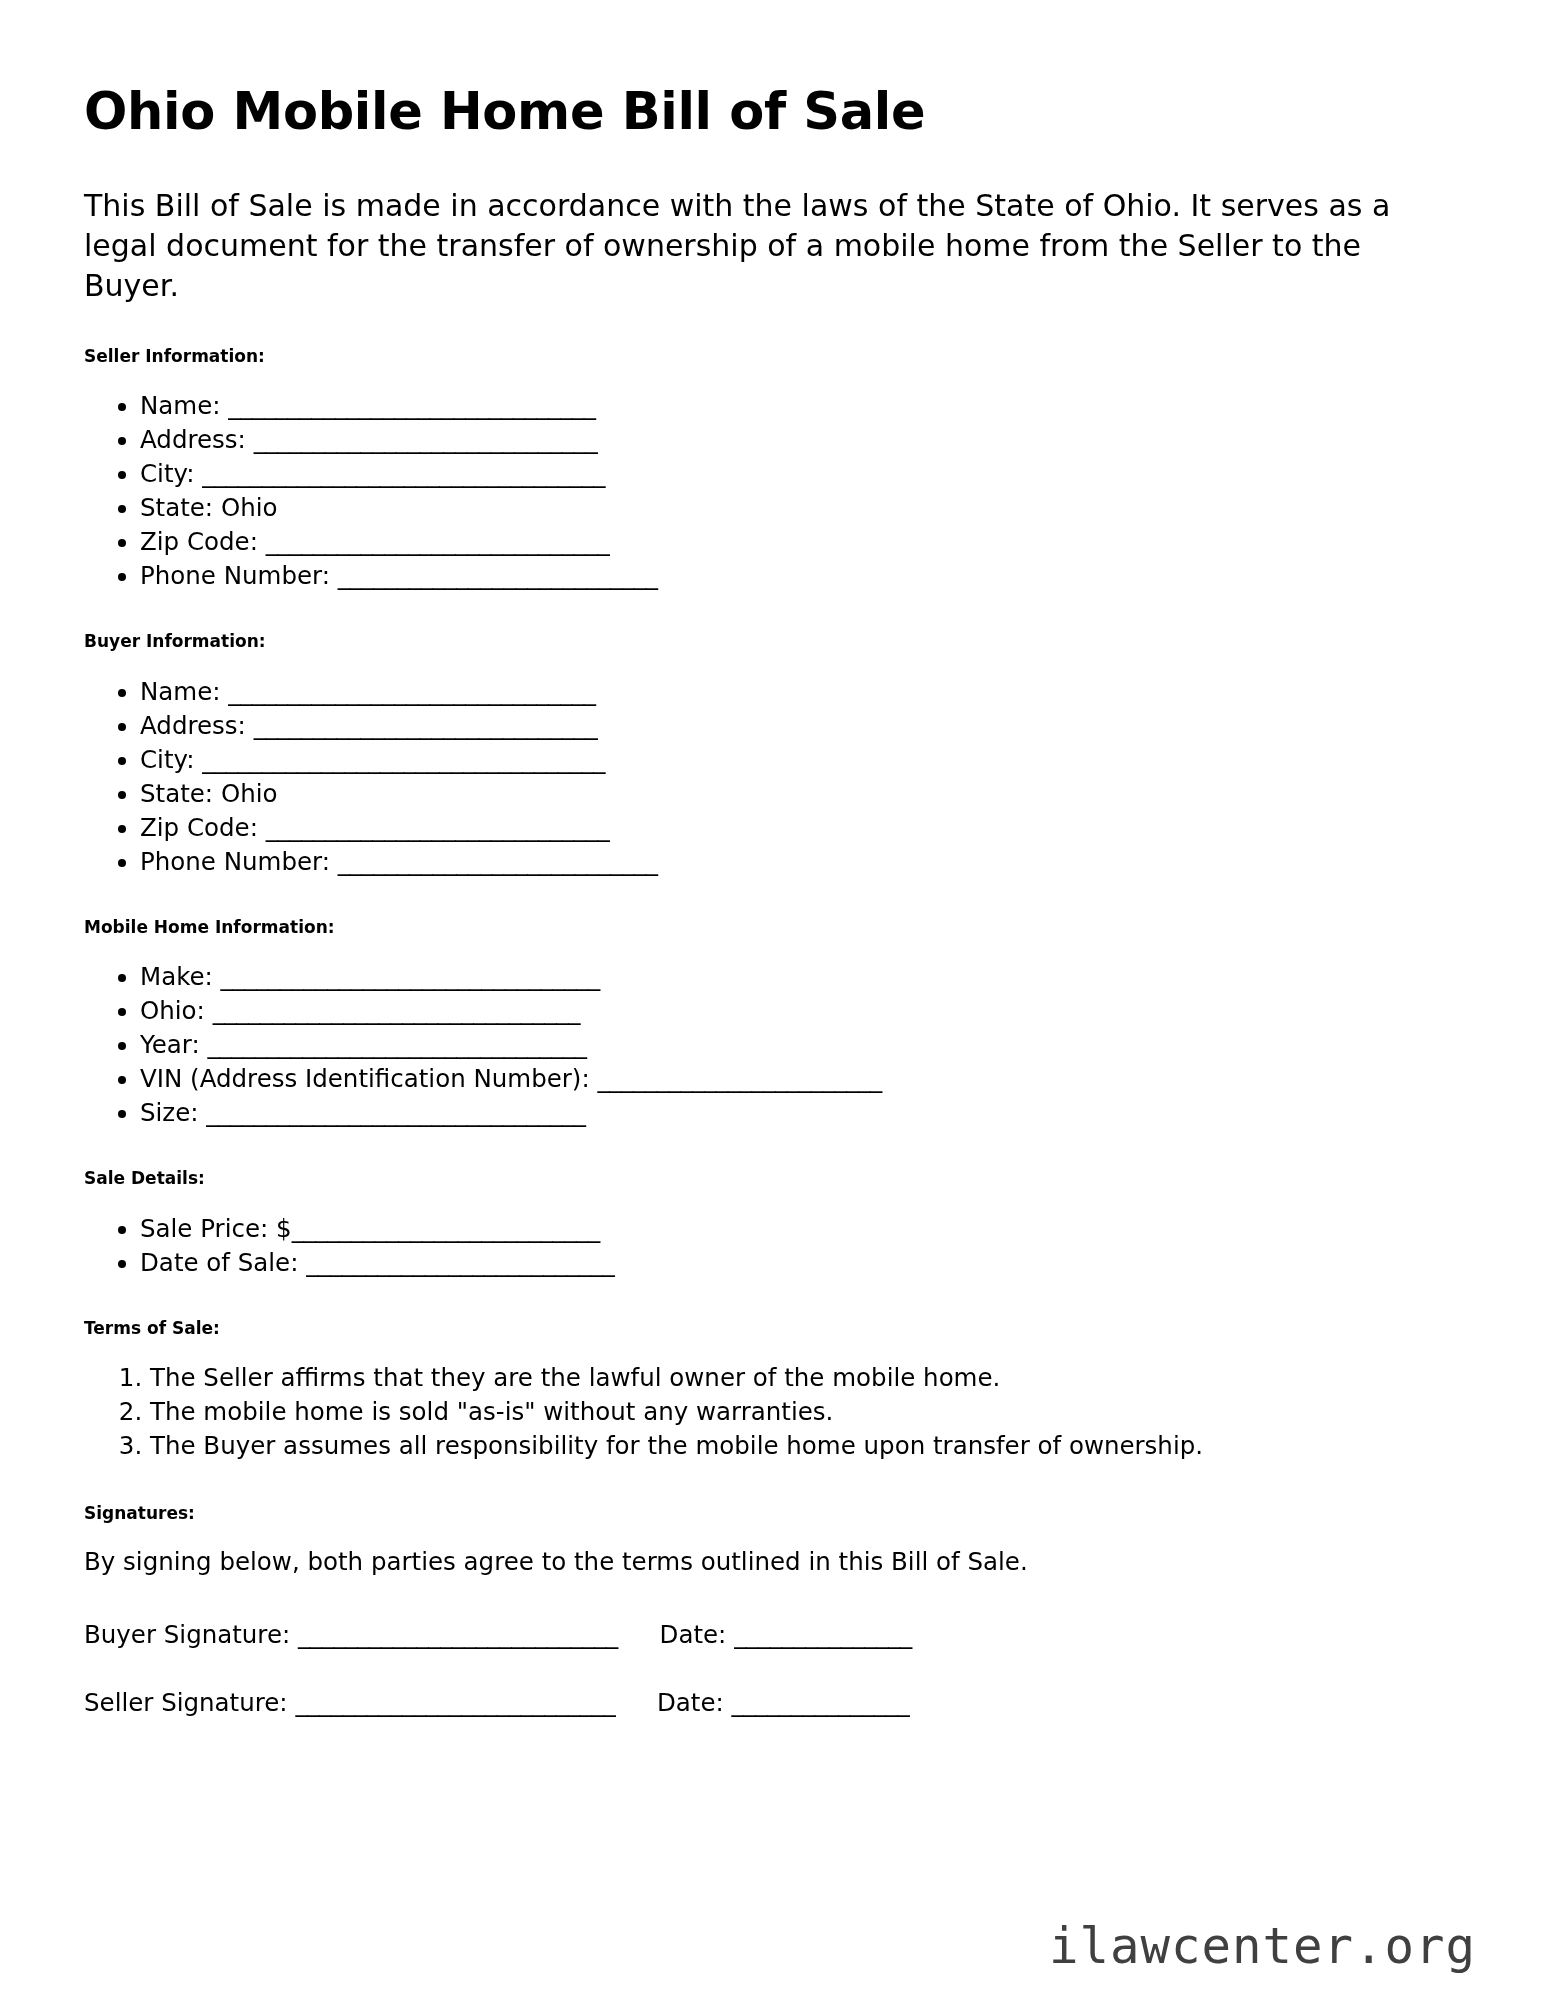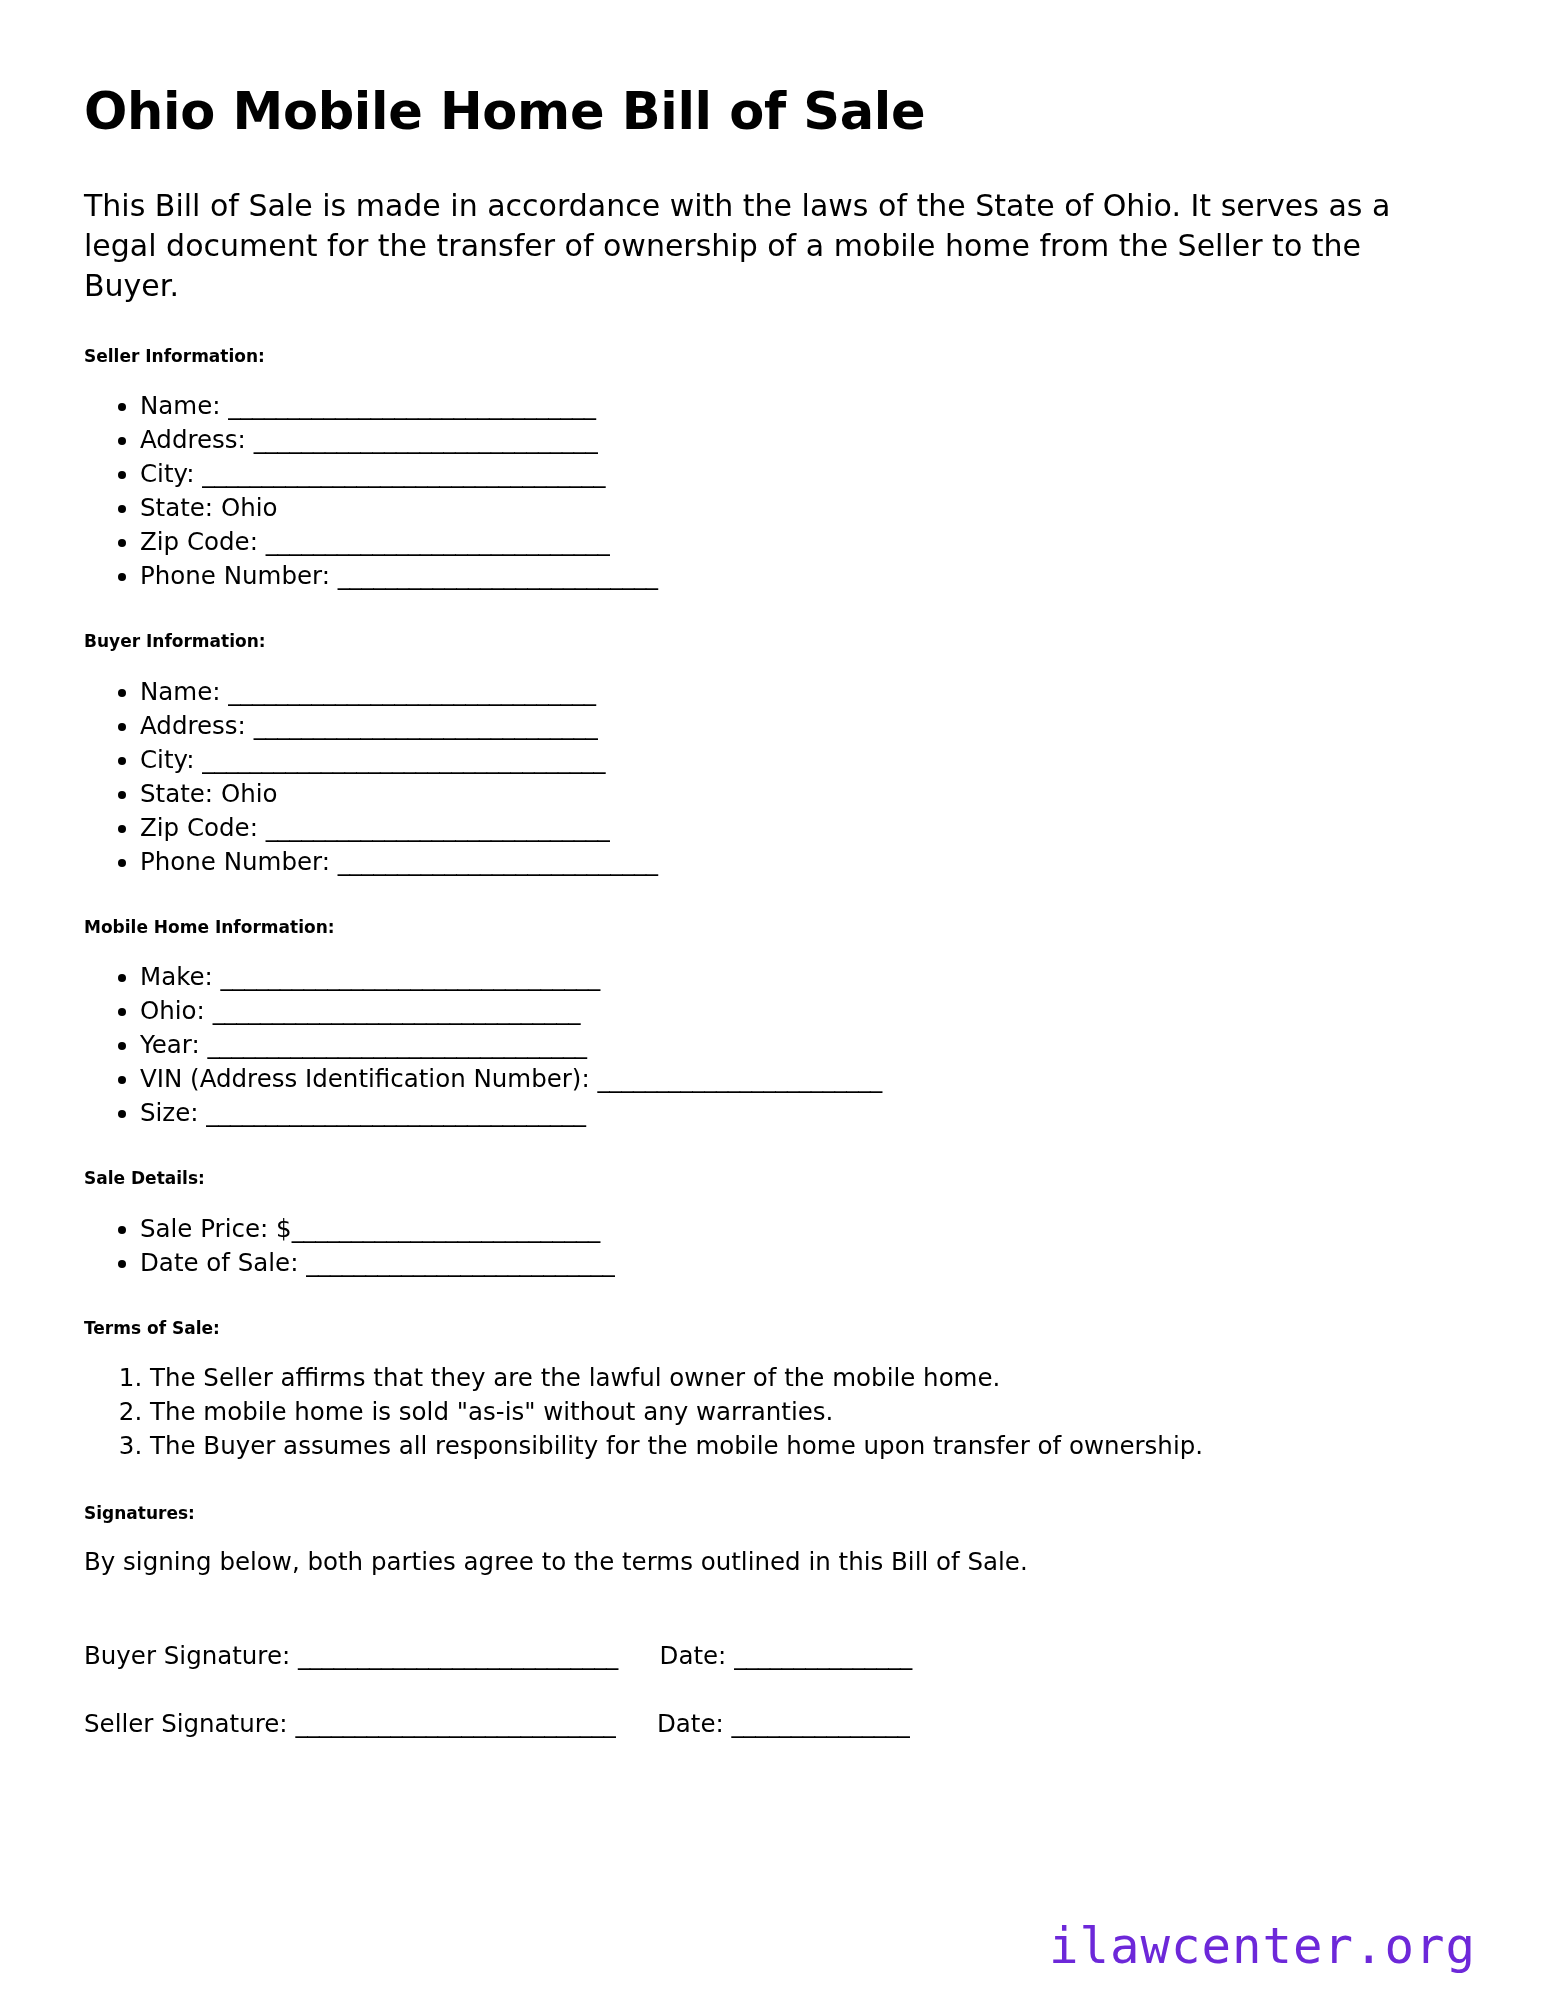--- a/index.html
+++ b/index.html
@@ -61,21 +61,21 @@
     margin: 0;
     padding: 0;
     white-space: nowrap;
   }
   ol.terms li {
     white-space: normal;
   }
   .sig-note {
     font-size: 24.5px;
     line-height: 1.33;
-    margin: 0 0 61px 0;
+    margin: 0 0 40px 0;
   }
   .sig-row {
     font-size: 24.5px;
     line-height: 1.3;
     margin: 0 0 36px 0;
     white-space: nowrap;
   }
   .sig-gap {
     display: inline-block;
     width: 26px;
@@ -83,21 +83,21 @@
   .blank {
     letter-spacing: -0.4px;
   }
   .footer-mark {
     position: absolute;
     right: 78px;
     bottom: 36px;
     font-family: "DejaVu Sans Mono", monospace;
     font-size: 49px;
     letter-spacing: 1px;
-    color: #6d28d9;
+    color: #404040;
     white-space: nowrap;
   }
 </style>
 </head>
 <body>
 
 <div class="page">
 
   <h1 class="doc-title">Ohio Mobile Home Bill of Sale</h1>
 

